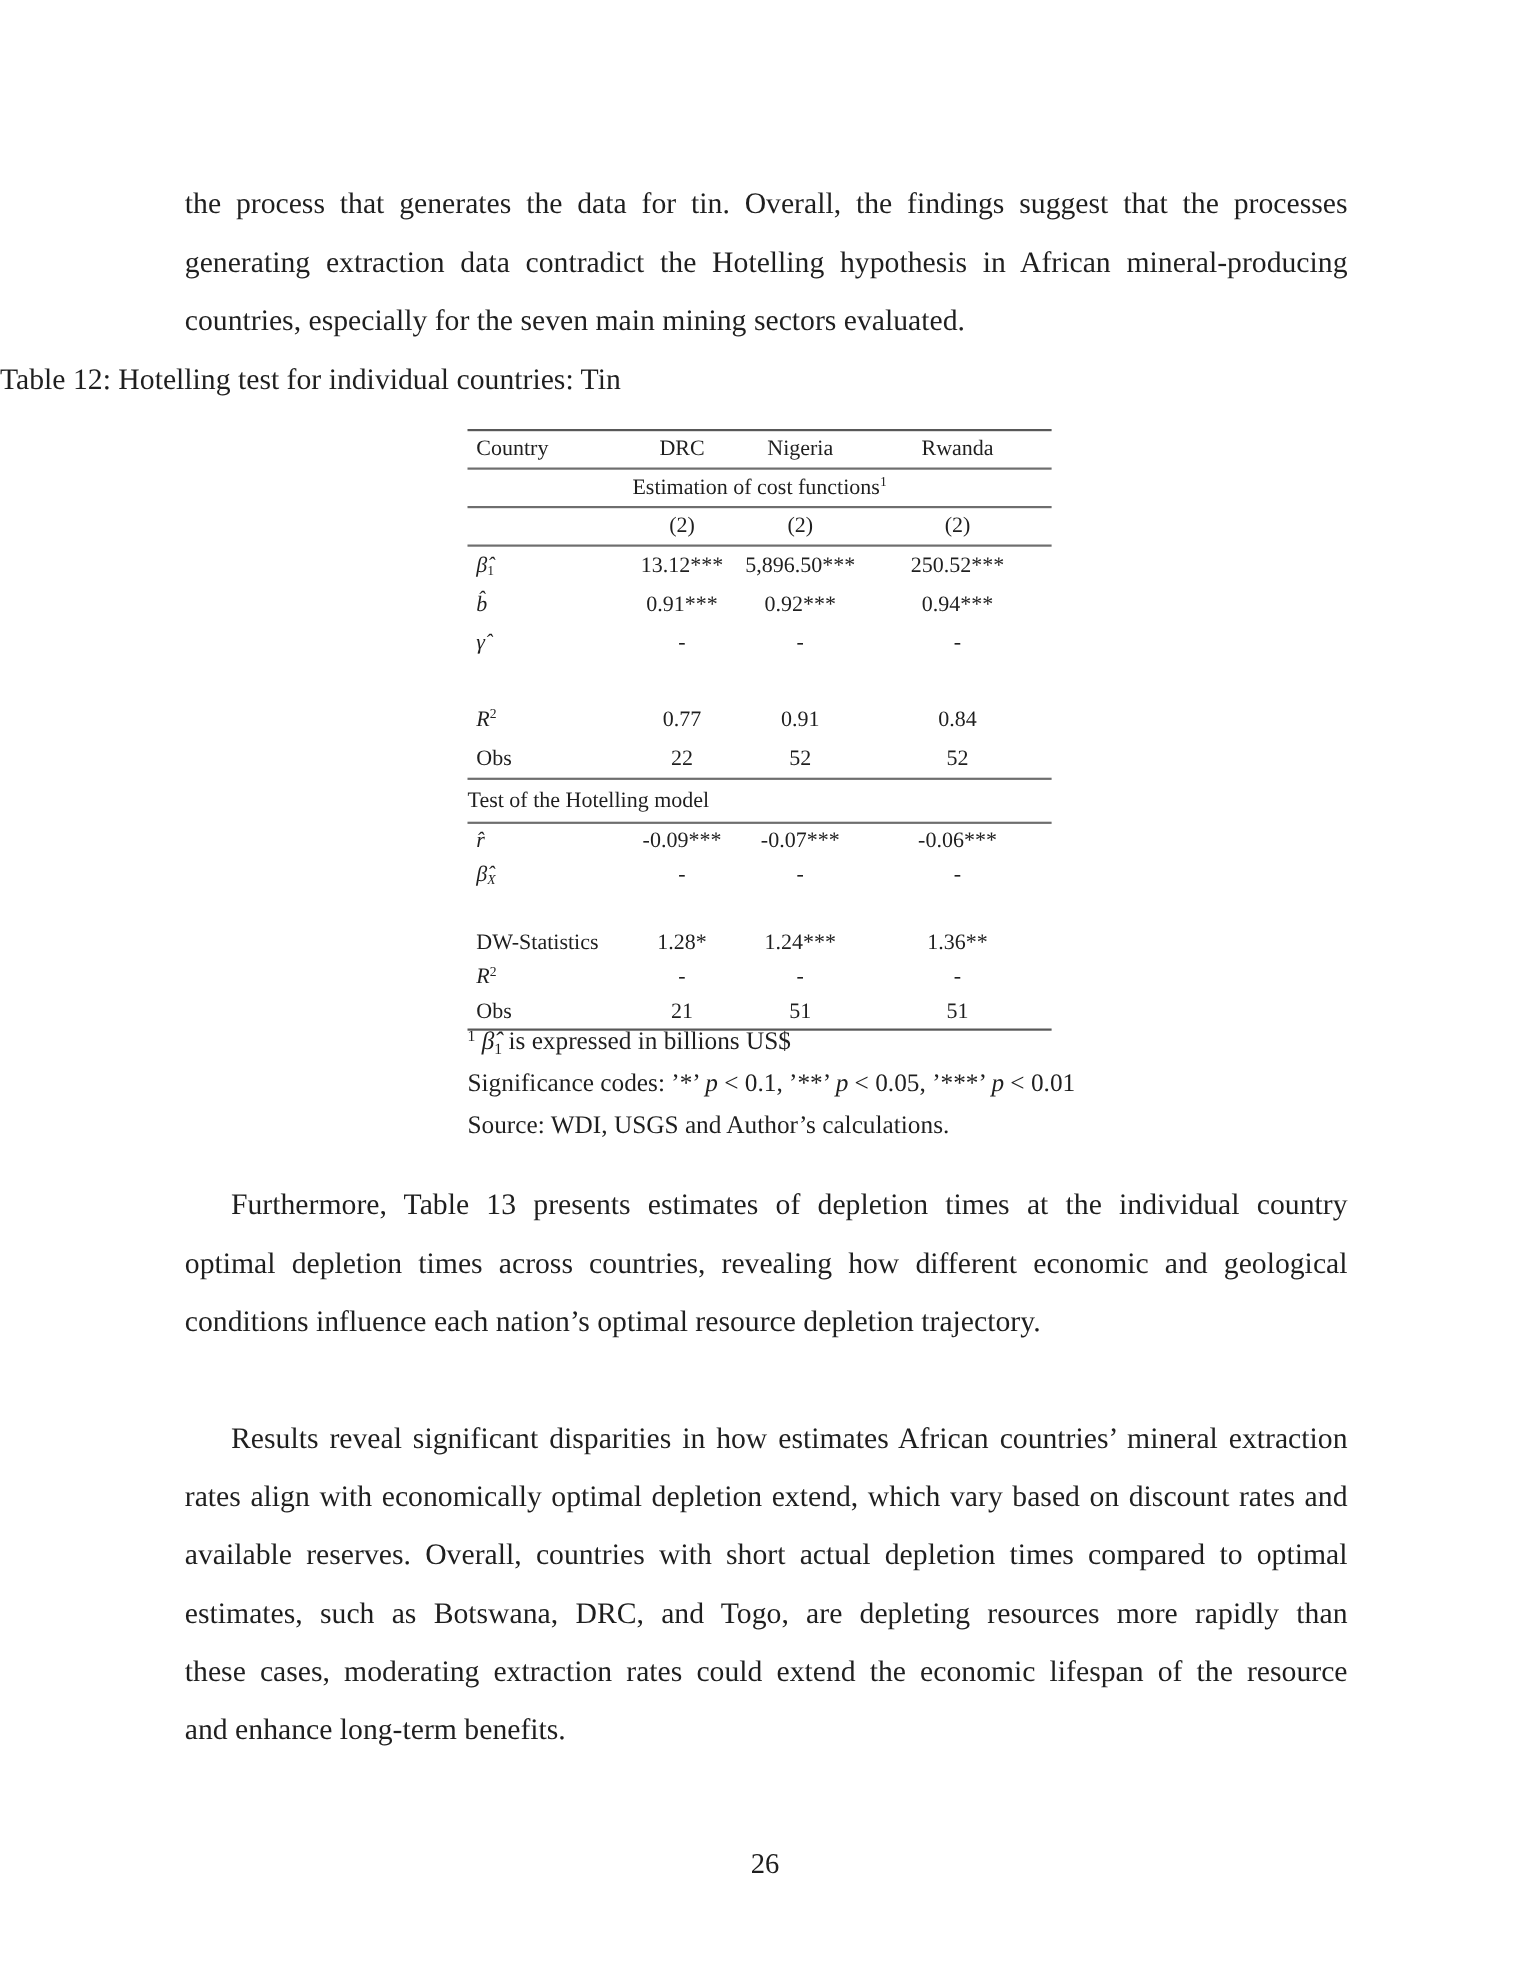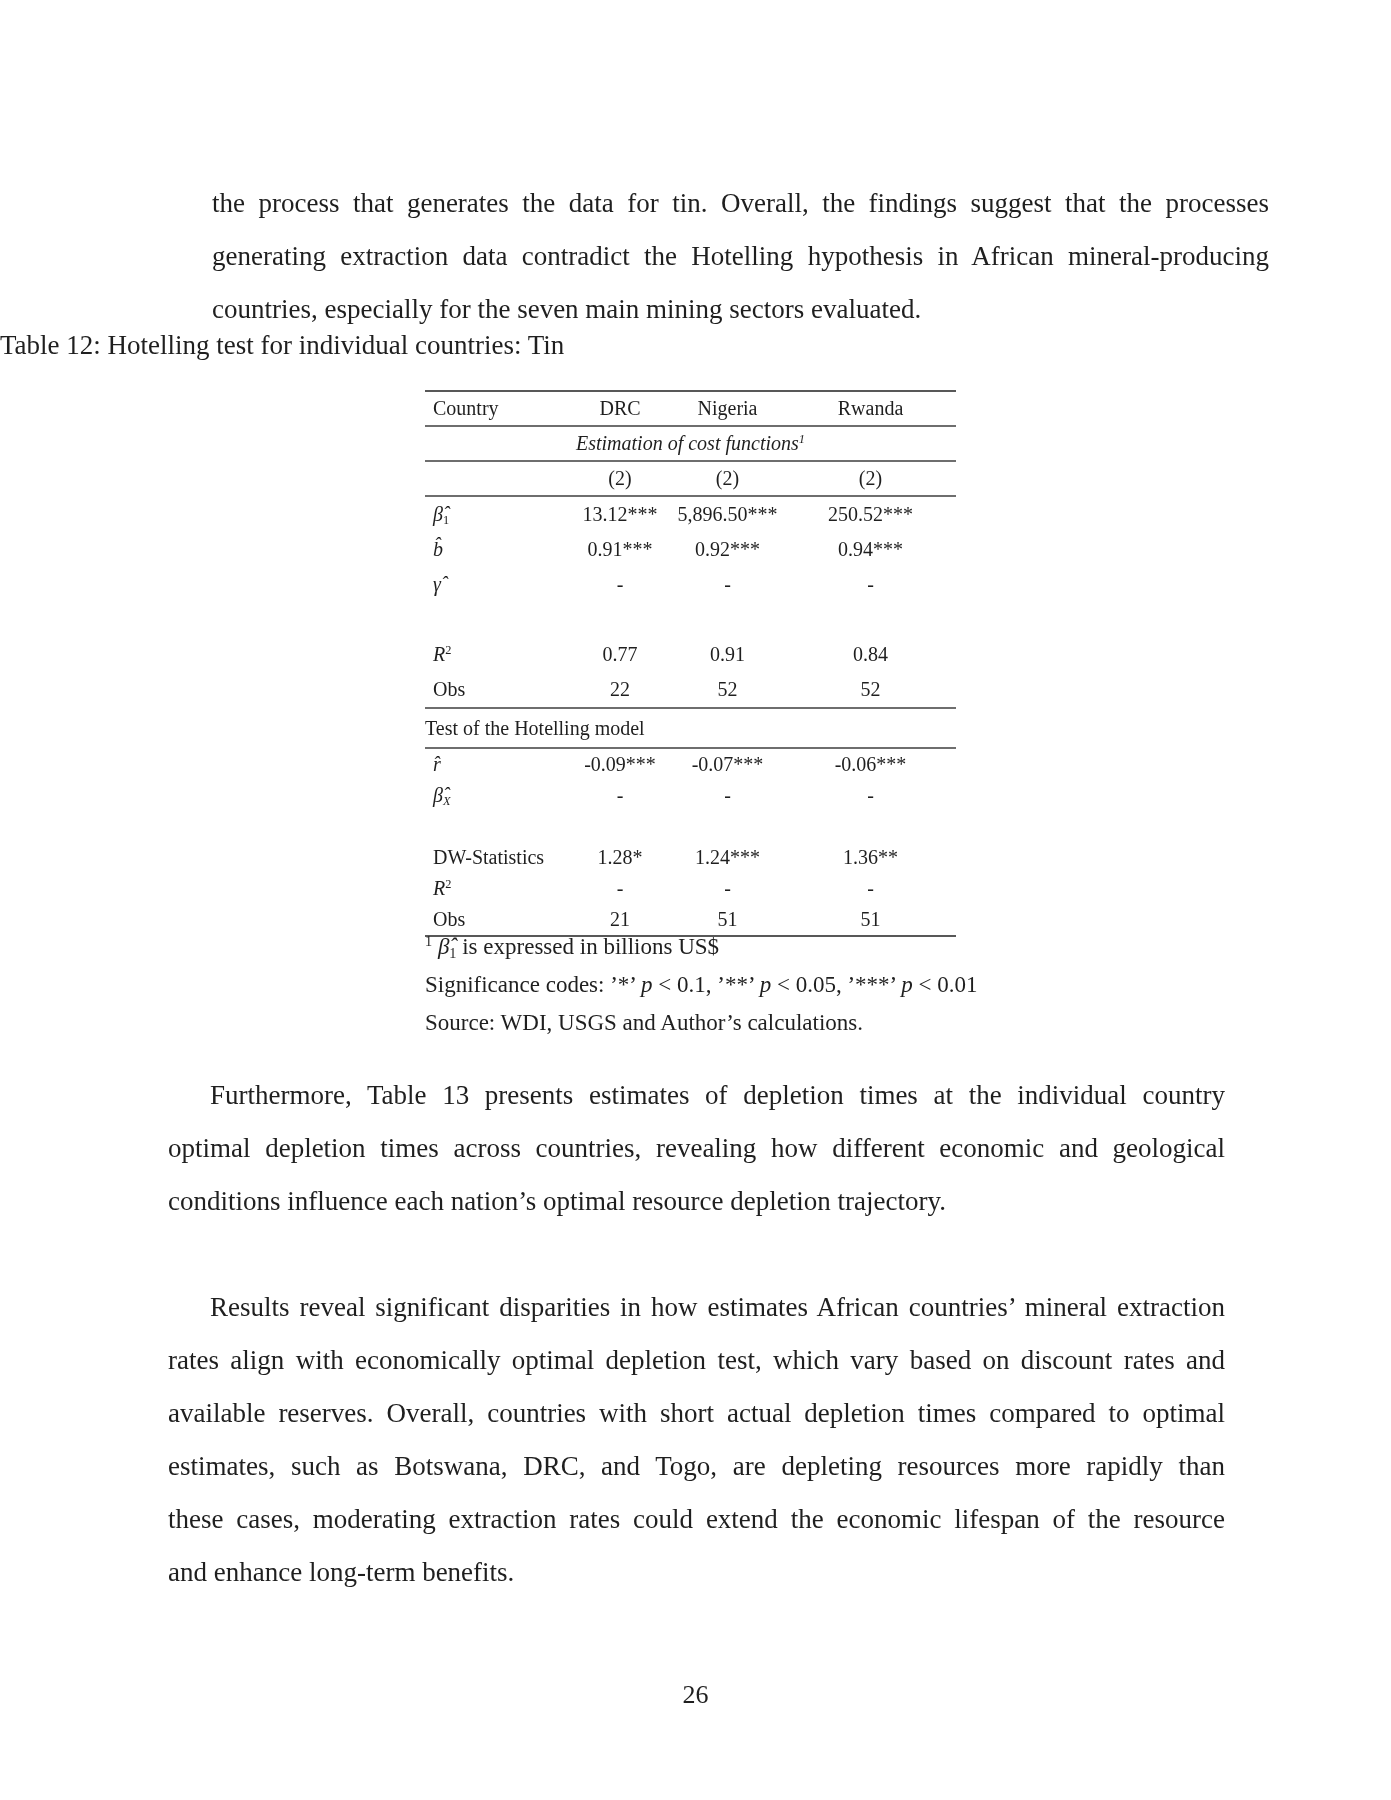--- a/index.html
+++ b/index.html
@@ -22,21 +22,21 @@
   .bline {
     height: 53px;
     line-height: 53px;
     text-align: justify;
     text-align-last: justify;
   }
   .bline.last {
     text-align-last: left;
   }
   .bline.indent { padding-left: 42px; }
-  #para1 { top: 177px; margin-left: 44px; }
+  #para1 { top: 159px; }
   #para2 { top: 1069px; }
   #para3 { top: 1281px; }
 
   .tcaption {
     position: absolute;
     left: 0; top: 330px;
     width: 100%;
     text-align: left;
     font-size: 27px;
   }
@@ -44,21 +44,21 @@
   .table {
     position: absolute;
     left: 425px; top: 390px;
     width: 531px;
     font-size: 20px;
   }
   .rule-heavy { height: 0; border-top: 2px solid #585858; }
   .rule-light { height: 0; border-top: 2px solid #6e6e6e; }
   .trow { display: flex; }
   .hrow  { height: 33px; line-height: 33px; }
-  .srow  { height: 33px; line-height: 33px; text-align: center; font-style: italic; }
+  .srow  { height: 33px; line-height: 33px; text-align: center; }
   .specrow { height: 33px; line-height: 33px; }
   .drow  { height: 35px; line-height: 35px; }
   .drow2 { height: 31px; line-height: 31px; }
   .testrow { height: 38px; line-height: 38px; text-align: left; }
   .c0 { width: 145px; text-align: left; padding-left: 8px; }
   .c1 { width: 100px; text-align: center; }
   .c2 { width: 115px; text-align: center; }
   .c3 { width: 171px; text-align: center; }
 
   .footnotes {
@@ -195,21 +195,21 @@
   </div>
 
   <div class="bodyblock" id="para2">
     <div class="bline indent">Furthermore, Table 13 presents estimates of depletion times at the individual country</div>
     <div class="bline">optimal depletion times across countries, revealing how different economic and geological</div>
     <div class="bline last">conditions influence each nation’s optimal resource depletion trajectory.</div>
   </div>
 
   <div class="bodyblock" id="para3">
     <div class="bline indent">Results reveal significant disparities in how estimates African countries’ mineral extraction</div>
-    <div class="bline">rates align with economically optimal depletion test, which vary based on discount rates and</div>
+    <div class="bline">rates align with economically optimal depletion extend, which vary based on discount rates and</div>
     <div class="bline">available reserves. Overall, countries with short actual depletion times compared to optimal</div>
     <div class="bline">estimates, such as Botswana, DRC, and Togo, are depleting resources more rapidly than</div>
     <div class="bline">these cases, moderating extraction rates could extend the economic lifespan of the resource</div>
     <div class="bline last">and enhance long-term benefits.</div>
   </div>
 
   <div class="pagenum">26</div>
 
 </div>
 

